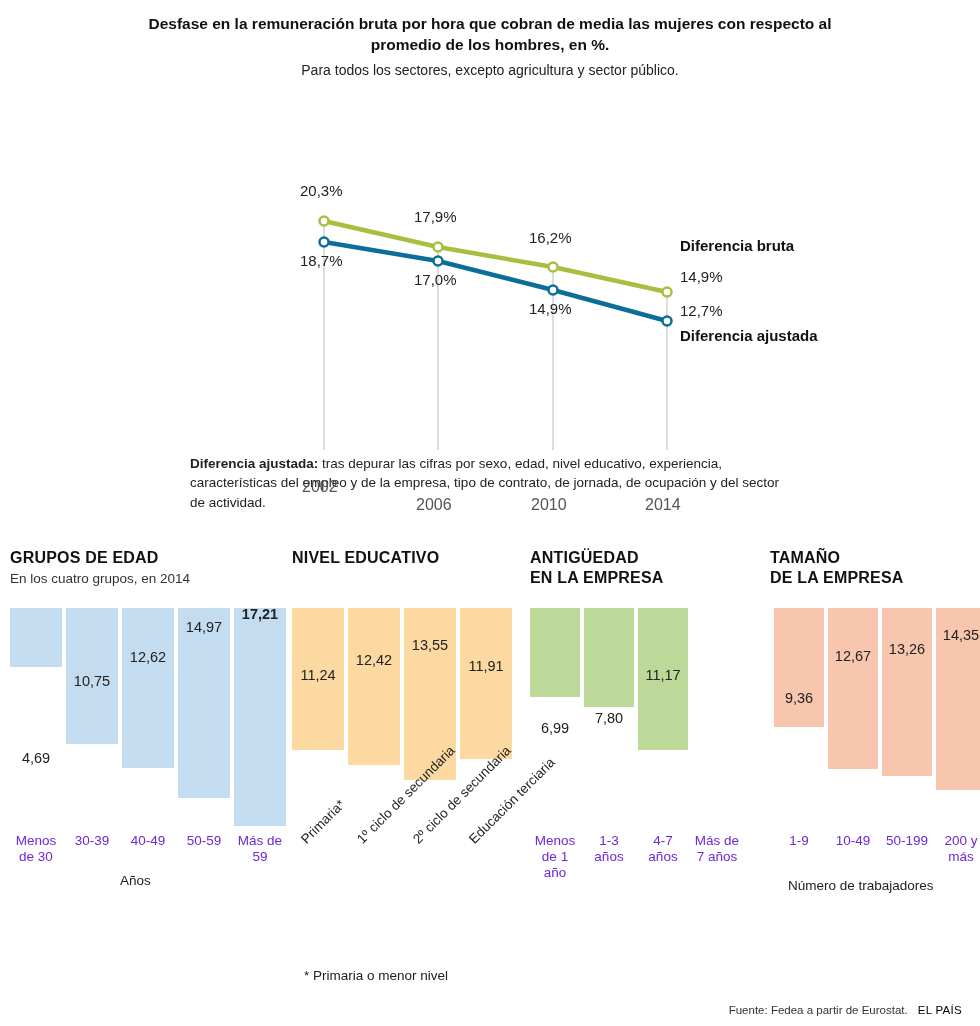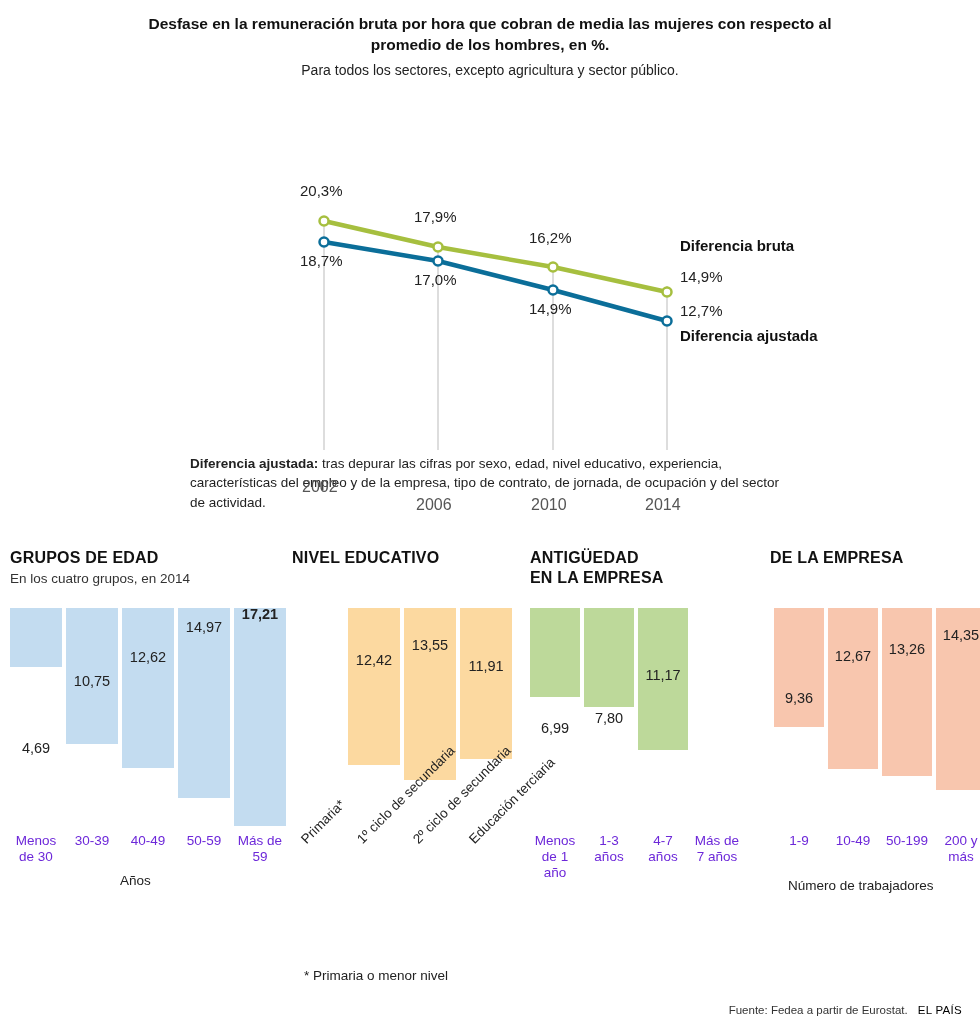--- a/index.html
+++ b/index.html
@@ -98,21 +98,21 @@
 </div>
 
 <div class="panels">
 
   <div class="panel" style="left:10px;width:270px;">
     <div class="p-title">GRUPOS DE EDAD</div>
     <div class="p-sub">En los cuatro grupos, en 2014</div>
 
     <div class="bars" style="left:0;top:60px;width:270px;height:220px;">
       <div class="bar-col" style="left:0px;width:52px;height:220px;">
-        <div class="bar-val" style="bottom:72px;margin-top:8px;">4,69</div>
+        <div class="bar-val" style="bottom:62px;margin-top:8px;">4,69</div>
         <div class="bar" style="height:59px;background:#c3dcf0;"></div>
       </div>
       <div class="bar-col" style="left:56px;width:52px;height:220px;">
         <div class="bar-val" style="bottom:139px;">10,75</div>
         <div class="bar" style="height:136px;background:#c3dcf0;"></div>
       </div>
       <div class="bar-col" style="left:112px;width:52px;height:220px;">
         <div class="bar-val" style="bottom:163px;">12,62</div>
         <div class="bar" style="height:160px;background:#c3dcf0;"></div>
       </div>
@@ -132,20 +132,24 @@
     <div class="bar-cat" style="left:166px;top:285px;width:56px;">50-59</div>
     <div class="bar-cat" style="left:222px;top:285px;width:56px;">Más de 59</div>
 
     <div class="axis-note" style="left:110px;top:325px;">Años</div>
   </div>
 
   <div class="panel" style="left:292px;width:240px;">
     <div class="p-title">NIVEL EDUCATIVO</div>
 
     <div class="bars" style="left:0;top:60px;width:220px;height:220px;">
+      <div class="bar-col" style="left:0px;width:52px;height:220px;">
+        <div class="bar-val" style="bottom:145px;">11,24</div>
+        <div class="bar" style="height:142px;background:#fcd9a0;"></div>
+      </div>
       <div class="bar-col" style="left:56px;width:52px;height:220px;">
         <div class="bar-val" style="bottom:160px;">12,42</div>
         <div class="bar" style="height:157px;background:#fcd9a0;"></div>
       </div>
       <div class="bar-col" style="left:112px;width:52px;height:220px;">
         <div class="bar-val" style="bottom:175px;">13,55</div>
         <div class="bar" style="height:172px;background:#fcd9a0;"></div>
       </div>
       <div class="bar-col" style="left:168px;width:52px;height:220px;">
         <div class="bar-val" style="bottom:154px;">11,91</div>
@@ -180,20 +184,21 @@
       </div>
     </div>
 
     <div class="bar-cat" style="left:-1px;top:285px;width:52px;">Menos de 1 año</div>
     <div class="bar-cat" style="left:53px;top:285px;width:52px;">1-3 años</div>
     <div class="bar-cat" style="left:107px;top:285px;width:52px;">4-7 años</div>
     <div class="bar-cat" style="left:161px;top:285px;width:52px;">Más de 7 años</div>
   </div>
 
   <div class="panel" style="left:770px;width:210px;">
+    <div class="p-title">TAMAÑO</div>
     <div class="p-title">DE LA EMPRESA</div>
 
     <div class="bars" style="left:0;top:60px;width:200px;height:220px;">
       <div class="bar-col" style="left:4px;width:50px;height:220px;">
         <div class="bar-val" style="bottom:122px;">9,36</div>
         <div class="bar" style="height:119px;background:#f8c6ae;"></div>
       </div>
       <div class="bar-col" style="left:58px;width:50px;height:220px;">
         <div class="bar-val" style="bottom:164px;">12,67</div>
         <div class="bar" style="height:161px;background:#f8c6ae;"></div>

